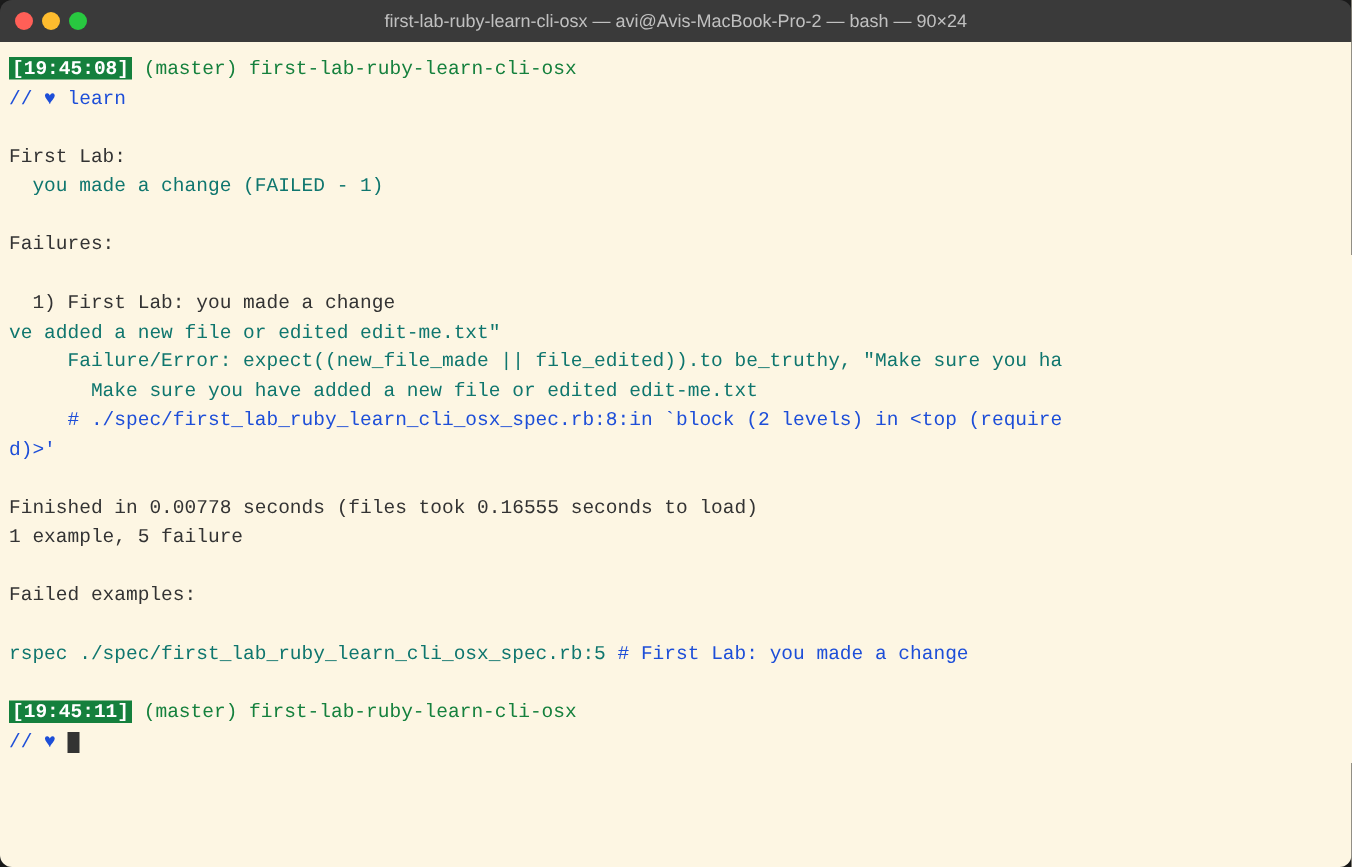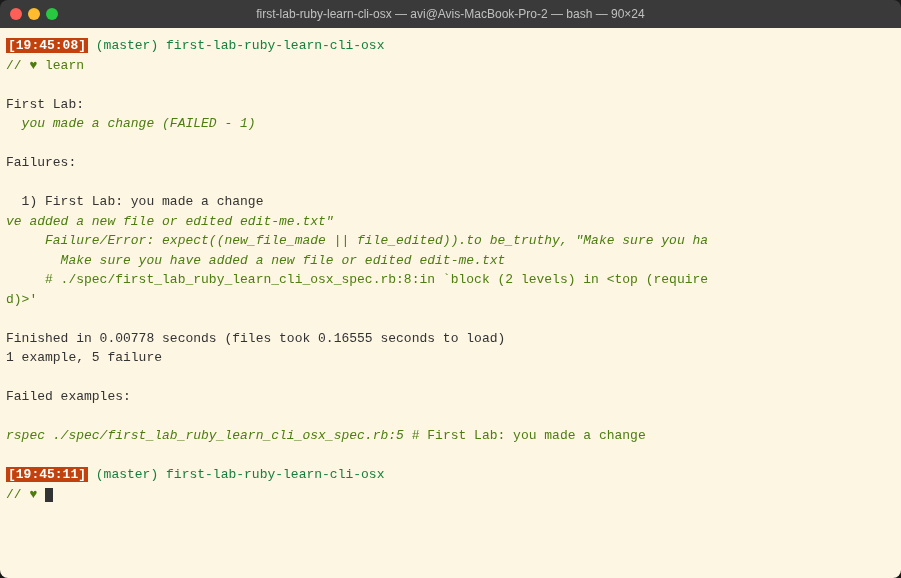--- a/index.html
+++ b/index.html
@@ -64,29 +64,29 @@
       color: #333;
       line-height: 1.5;
     }
 
     .line {
       white-space: pre;
       font-size: 13px;
     }
 
     .timestamp {
-      background: #c2410c;
+      background: #15803d;
       color: #ffffff;
       padding: 0 2px;
       font-weight: bold;
     }
 
     .green { color: #15803d; }
-    .red { color: #4d7c0f; font-style: italic; }
-    .comment { color: #4d7c0f; }
+    .red { color: #0f766e; }
+    .comment { color: #1d4ed8; }
 
     .cursor {
       display: inline-block;
       width: 8px;
       height: 14px;
       background: #333;
       vertical-align: text-bottom;
     }
   </style>
 </head>

